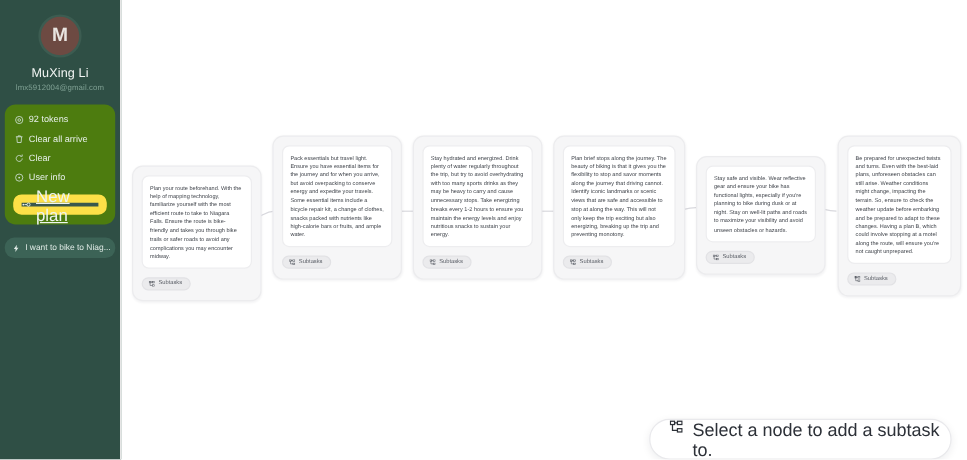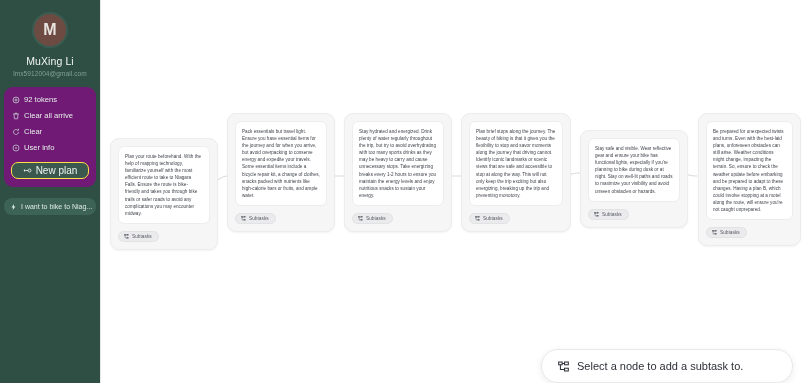--- a/index.html
+++ b/index.html
@@ -41,46 +41,47 @@
   }
   .user-email {
     margin-top: 3px;
     color: #7fa093;
     font-size: 6.5px;
     letter-spacing: .1px;
   }
   .menu-card {
     margin-top: 10px;
     width: 92px;
-    background: #701a75;
+    background: #4d7c0f;
     border-radius: 9px;
     padding: 8px 0 8px 0;
     display: flex; flex-direction: column;
     gap: 7px;
   }
   .menu-item {
     display: flex; align-items: center; gap: 4px;
     padding: 0 8px;
     color: #e6efe9;
     font-size: 7.6px;
     line-height: 9px;
     cursor: pointer;
   }
   .menu-item .ic { width: 8px; height: 8px; flex: 0 0 8px; display:block; }
   .new-plan {
     margin: 3px 7px 0 7px;
     background: #3a584d;
-    border: 1px solid #fde047;
+    border: 7px solid #fde047;
     border-radius: 7px;
     height: 17px;
     display: flex; align-items: center; justify-content: center;
     gap: 4px;
     color: #eef4f1;
-    font-size: 10px;
+    font-size: 14px;
     cursor: pointer;
+    text-decoration: underline;
   }
   .plan-chip {
     margin-top: 11px;
     width: 92px; height: 17px;
     background: #3c6356;
     border-radius: 8px;
     display: flex; align-items: center; gap: 4px;
     padding: 0 6px;
     color: #dfeae5;
     font-size: 7px;
@@ -133,24 +134,24 @@
 
   
   .toast {
     position: absolute;
     left: 541px; top: 349px;
     width: 252px; height: 34px;
     background: #ffffff;
     border: 1px solid #e9e9ec;
     border-radius: 17px;
     box-shadow: 0 2px 7px rgba(16,24,40,.08);
-    display: flex; align-items: center;
+    display: flex; align-items: flex-start;
     padding-left: 16px; gap: 8px;
     color: #2d3138;
-    font-size: 11px;
+    font-size: 15px;
   }
 </style>
 </head>
 <body>
 
 <div id="app">
 
   <aside class="sidebar">
 
     <div class="avatar">

